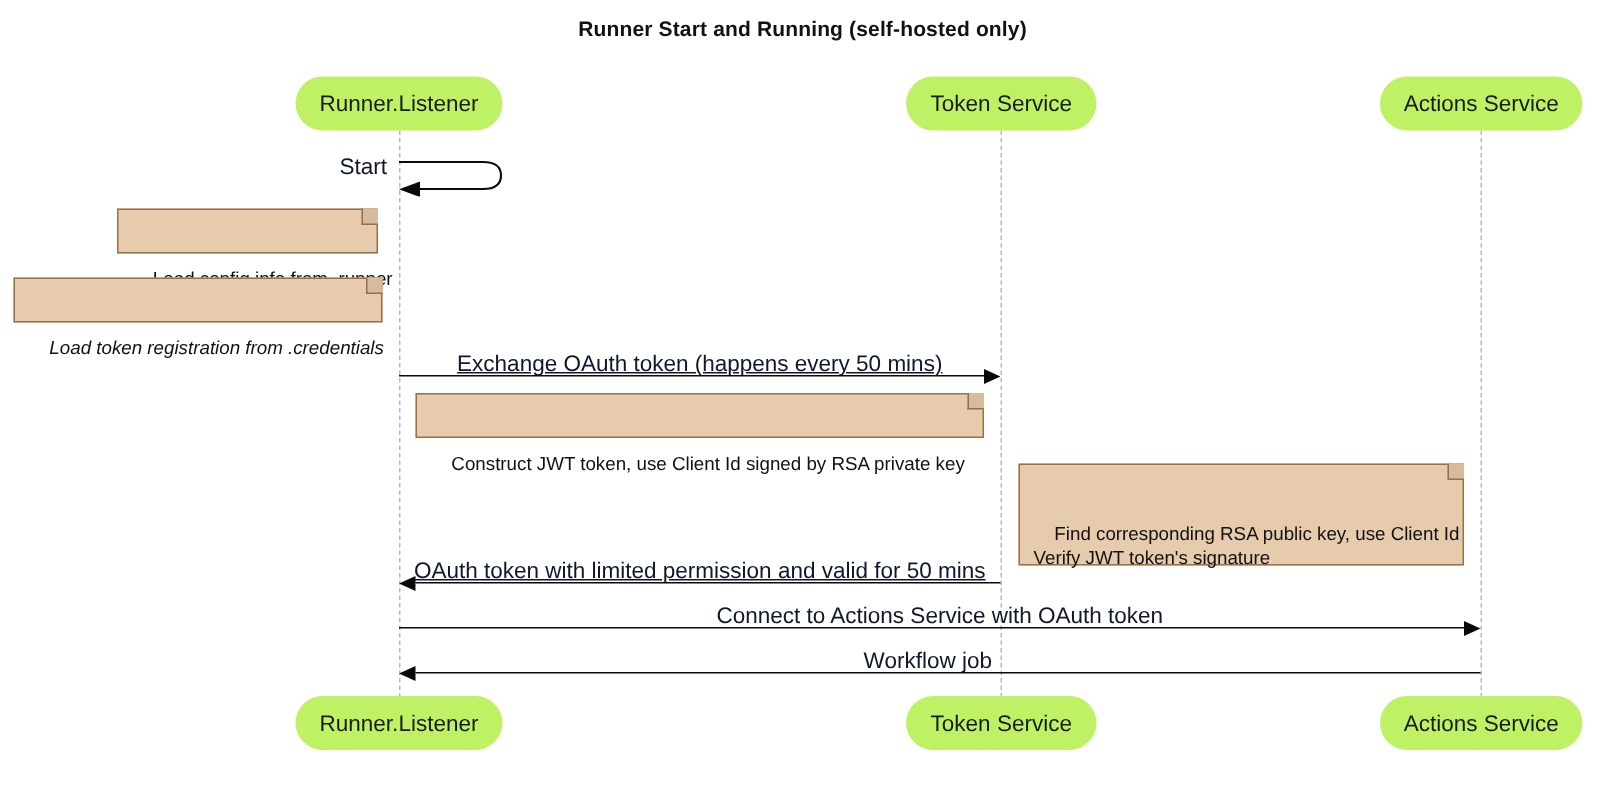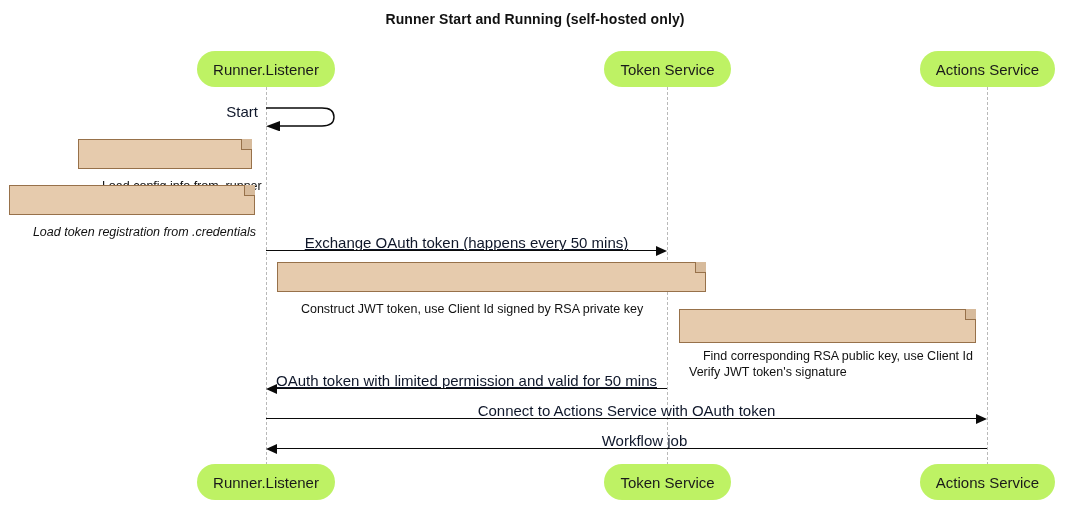--- a/index.html
+++ b/index.html
@@ -154,36 +154,36 @@
 
   <div class="note" style="left:9px; top:185px; width:246px; height:30px;font-style:italic;">
     <span class="fold"></span>
     <span>Load token registration from .credentials</span>
   </div>
 
   <div class="msg-label" style="left:266px; top:234px; width:401px;text-decoration:underline;">Exchange OAuth token (happens every 50 mins)</div>
   <div class="msg-line" style="left:266px; top:250px; width:390px;"></div>
   <div class="arrow-head arrow-right" style="left:656px; top:245.5px;"></div>
 
-  <div class="note" style="left:277px; top:262px; width:429px; height:30px;">
+  <div class="note" style="left:277px; top:262px; width:379px; height:30px;">
     <span class="fold"></span>
     <span>Construct JWT token, use Client Id signed by RSA private key</span>
   </div>
 
-  <div class="note" style="left:679px; top:309px; width:297px; height:34px;">
+  <div class="note" style="left:679px; top:309px; width:297px; height:68px;">
     <span class="fold"></span>
     <span>Find corresponding RSA public key, use Client Id
 Verify JWT token's signature</span>
   </div>
 
   <div class="msg-label" style="left:266px; top:372px; width:401px;text-decoration:underline;">OAuth token with limited permission and valid for 50 mins</div>
   <div class="msg-line" style="left:277px; top:388px; width:390px;"></div>
   <div class="arrow-head arrow-left" style="left:266px; top:383.5px;"></div>
 
   <div class="msg-label" style="left:266px; top:402px; width:721px;">Connect to Actions Service with OAuth token</div>
   <div class="msg-line" style="left:266px; top:418px; width:710px;"></div>
   <div class="arrow-head arrow-right" style="left:976px; top:413.5px;"></div>
 
-  <div class="msg-label" style="left:284px; top:432px; width:721px;">Workflow job</div>
+  <div class="msg-label" style="left:258px; top:432px; width:721px;">Workflow job</div>
   <div class="msg-line" style="left:277px; top:448px; width:710px;"></div>
   <div class="arrow-head arrow-left" style="left:266px; top:443.5px;"></div>
 
 </div>
 
 </body></html>

